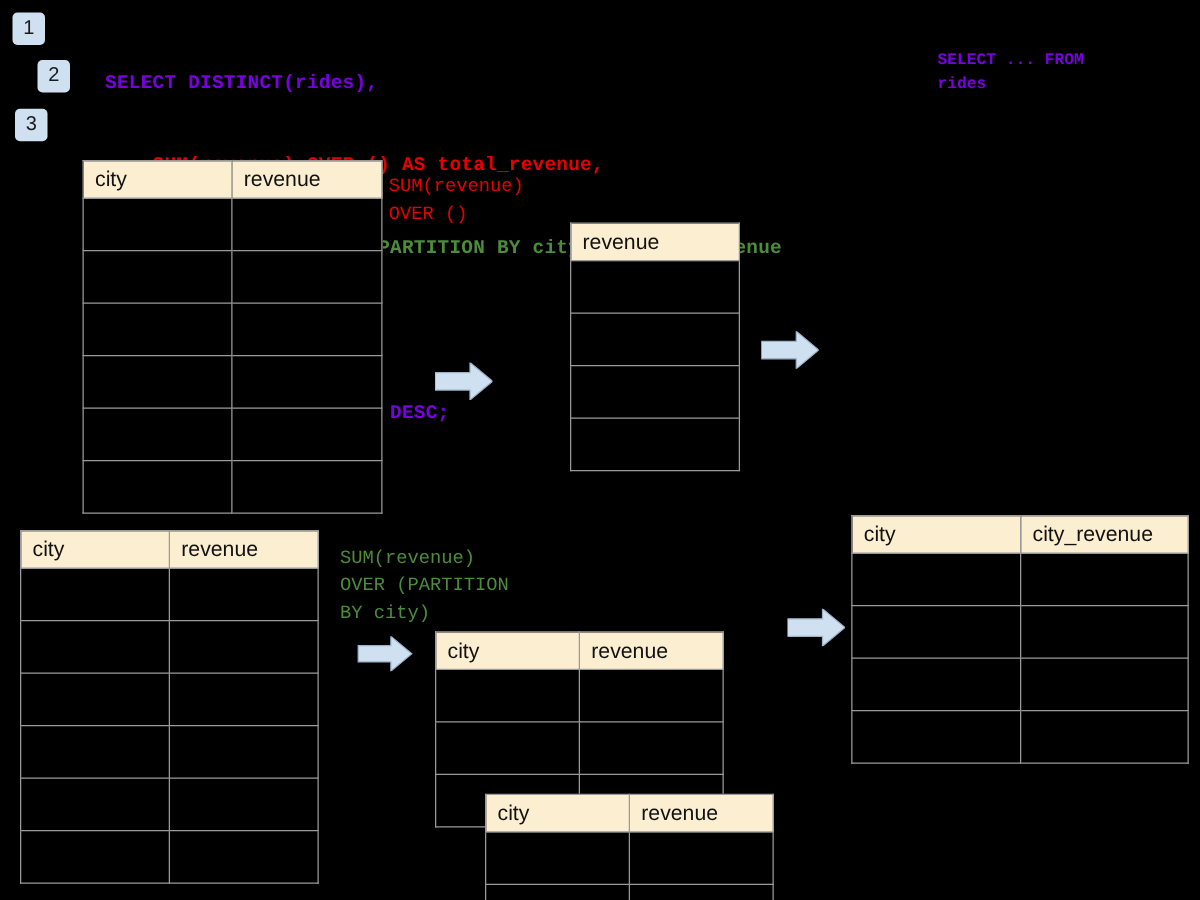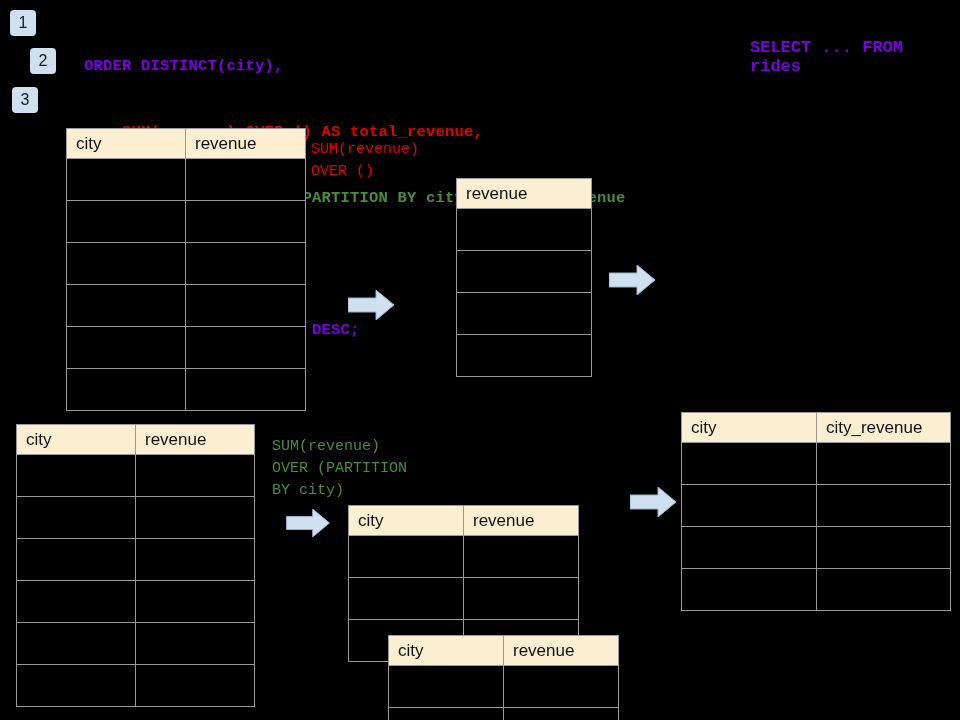--- a/index.html
+++ b/index.html
@@ -51,21 +51,21 @@
     position: absolute;
     font-family: "Liberation Mono", monospace;
     font-size: 15px;
     line-height: 22px;
     white-space: pre;
     font-weight: normal;
   }
   .annot-small {
     position: absolute;
     font-family: "Liberation Mono", monospace;
-    font-size: 17px;
+    font-size: 13px;
     line-height: 19px;
     white-space: pre;
     font-weight: bold;
     color: #7a00e0;
   }
 
   
   .tbl {
     position: absolute;
     border-collapse: collapse;
@@ -104,21 +104,21 @@
 </head>
 <body>
 
 <div id="canvas">
 
   <div class="badge" style="left:10px; top:10px;">1</div>
   <div class="badge" style="left:30px; top:48px;">2</div>
   <div class="badge" style="left:12px; top:87px;">3</div>
 
   <div class="sql-block" style="left:84px; top:11px;">
-    <div class="sql-line c-violet">ORDER DISTINCT(city),</div>
+    <div class="sql-line c-violet">SELECT DISTINCT(rides),</div>
     <div class="sql-line c-red">    SUM(revenue) OVER () AS total_revenue,</div>
     <div class="sql-line c-green">    SUM(revenue) OVER (PARTITION BY city) as city_revenue</div>
     <div class="sql-line c-violet">  FROM rides</div>
     <div class="sql-line c-violet">  ORDER by city_revenue DESC;</div>
   </div>
 
   <div class="annot-small" style="left:750px; top:38px;">SELECT ... FROM
 rides</div>
 
   <table class="tbl" style="left:66px; top:128px; width:239px;">

